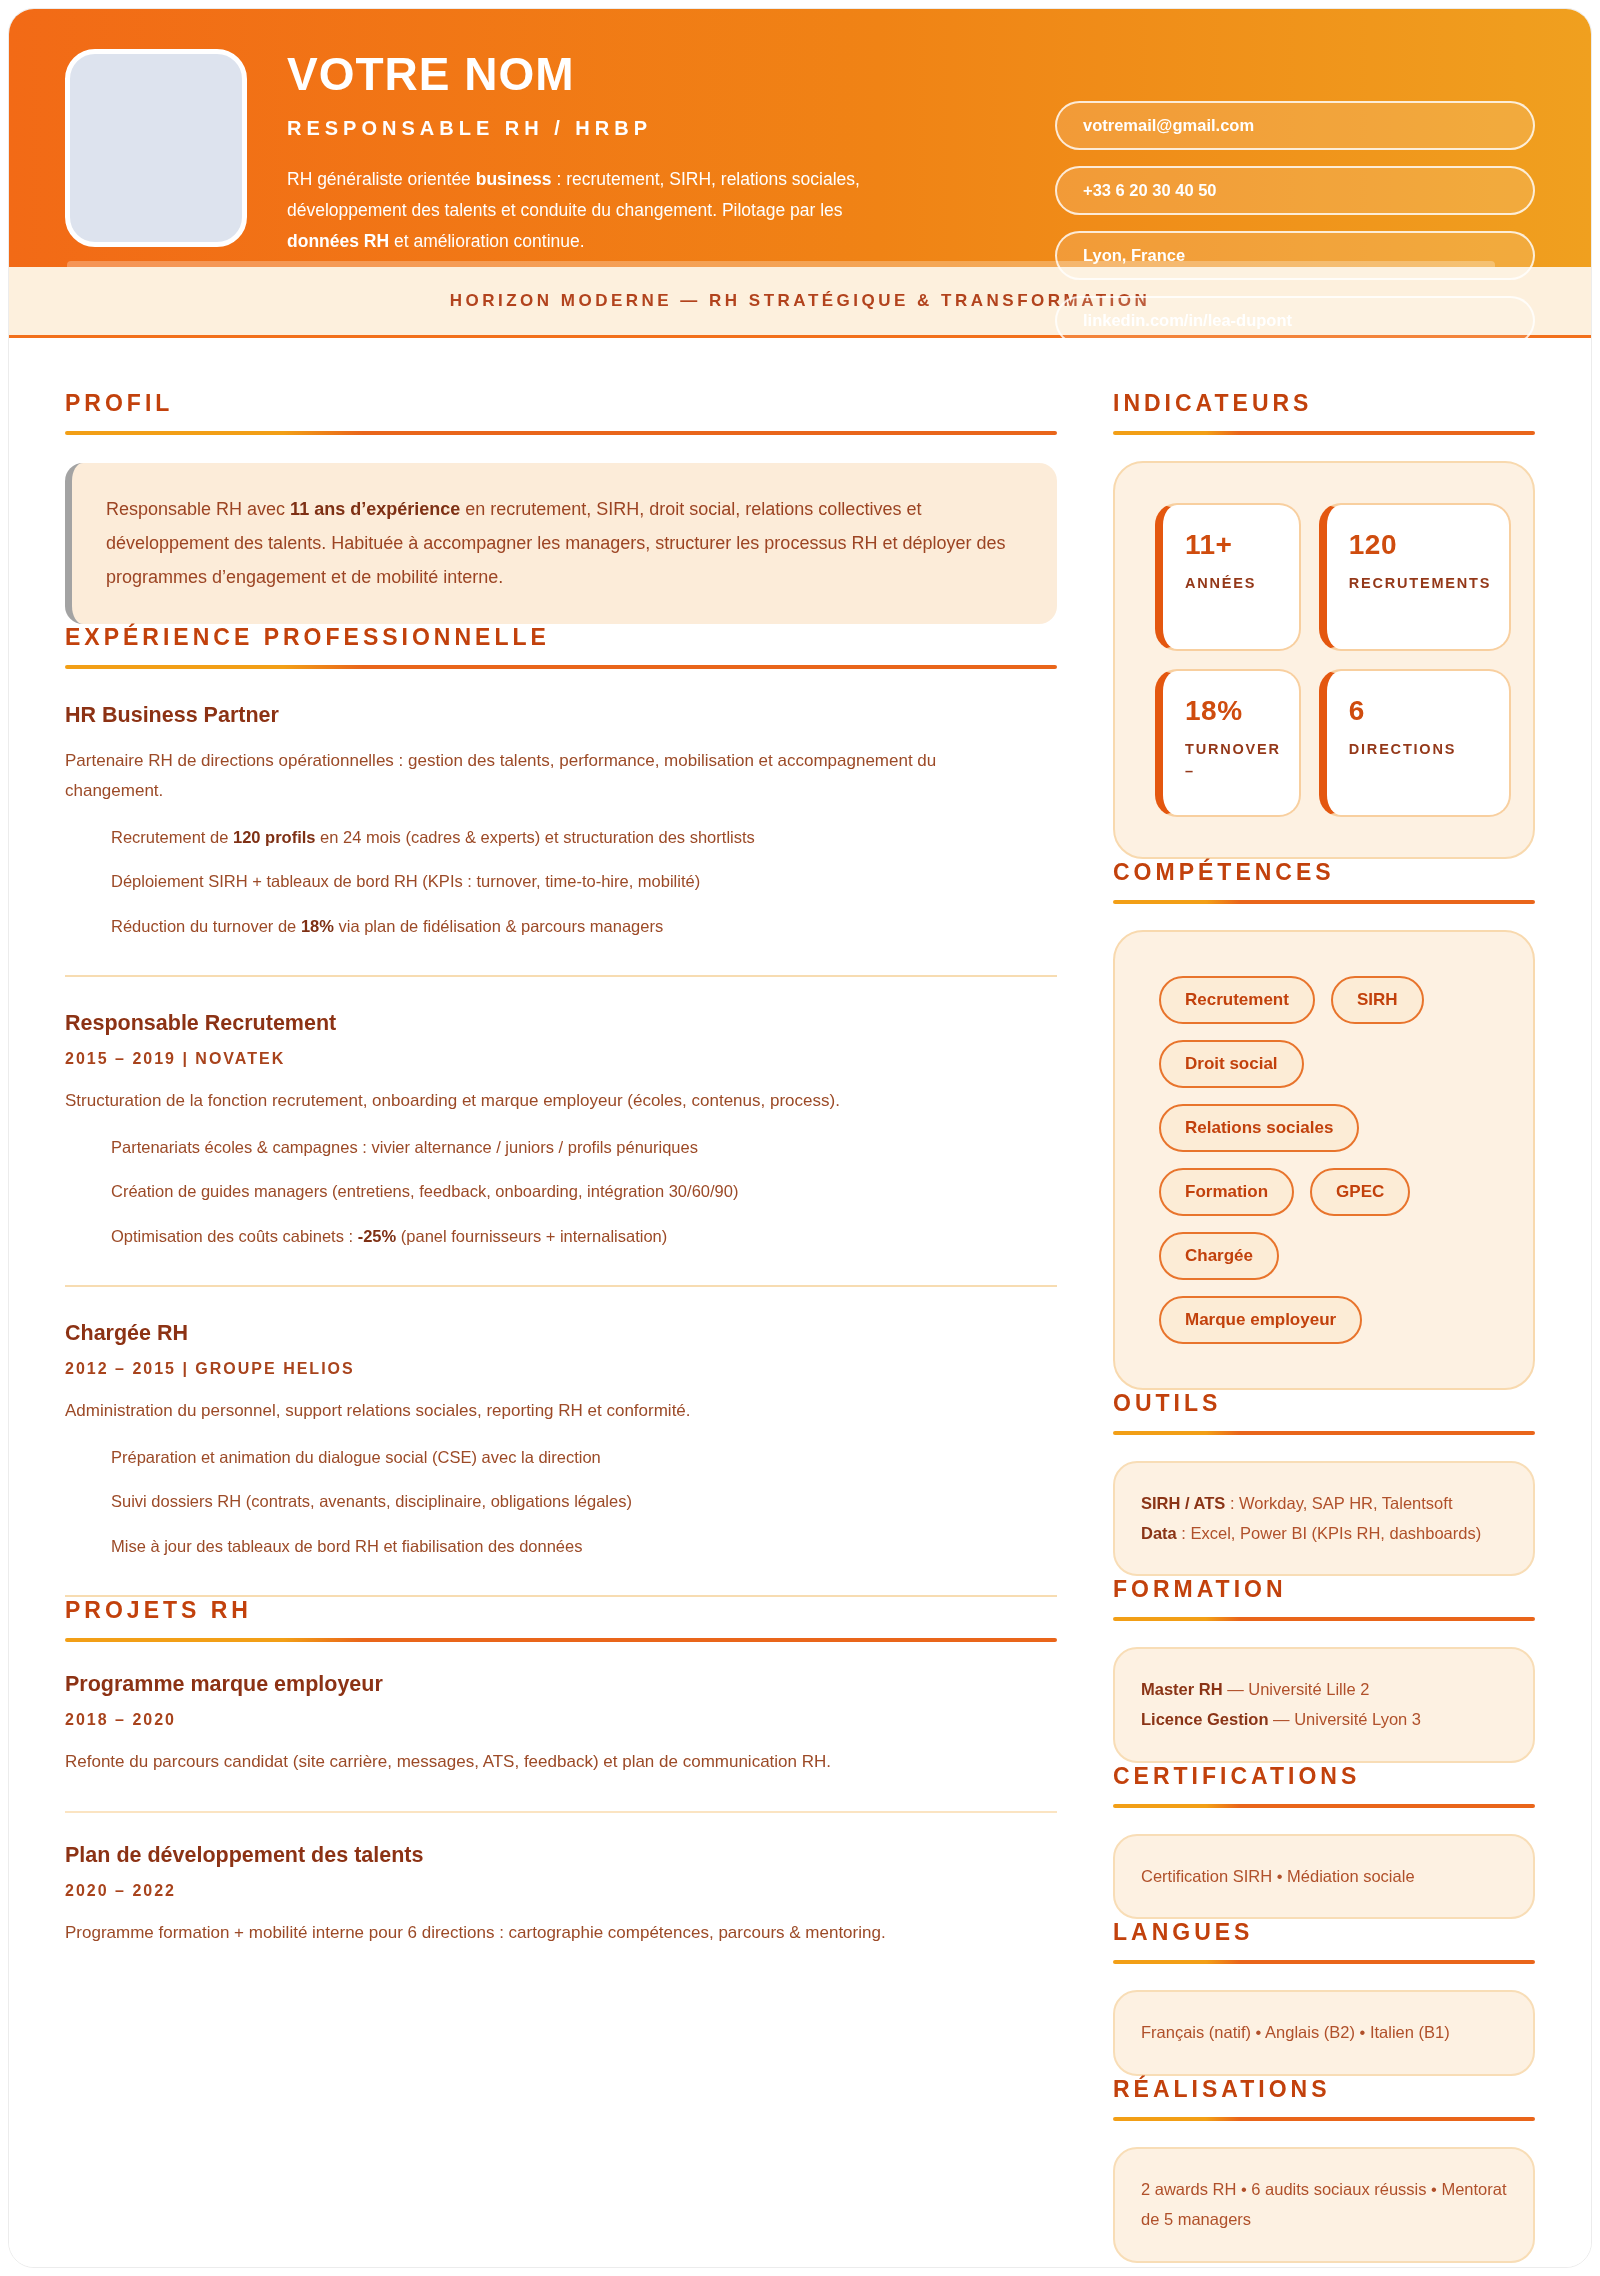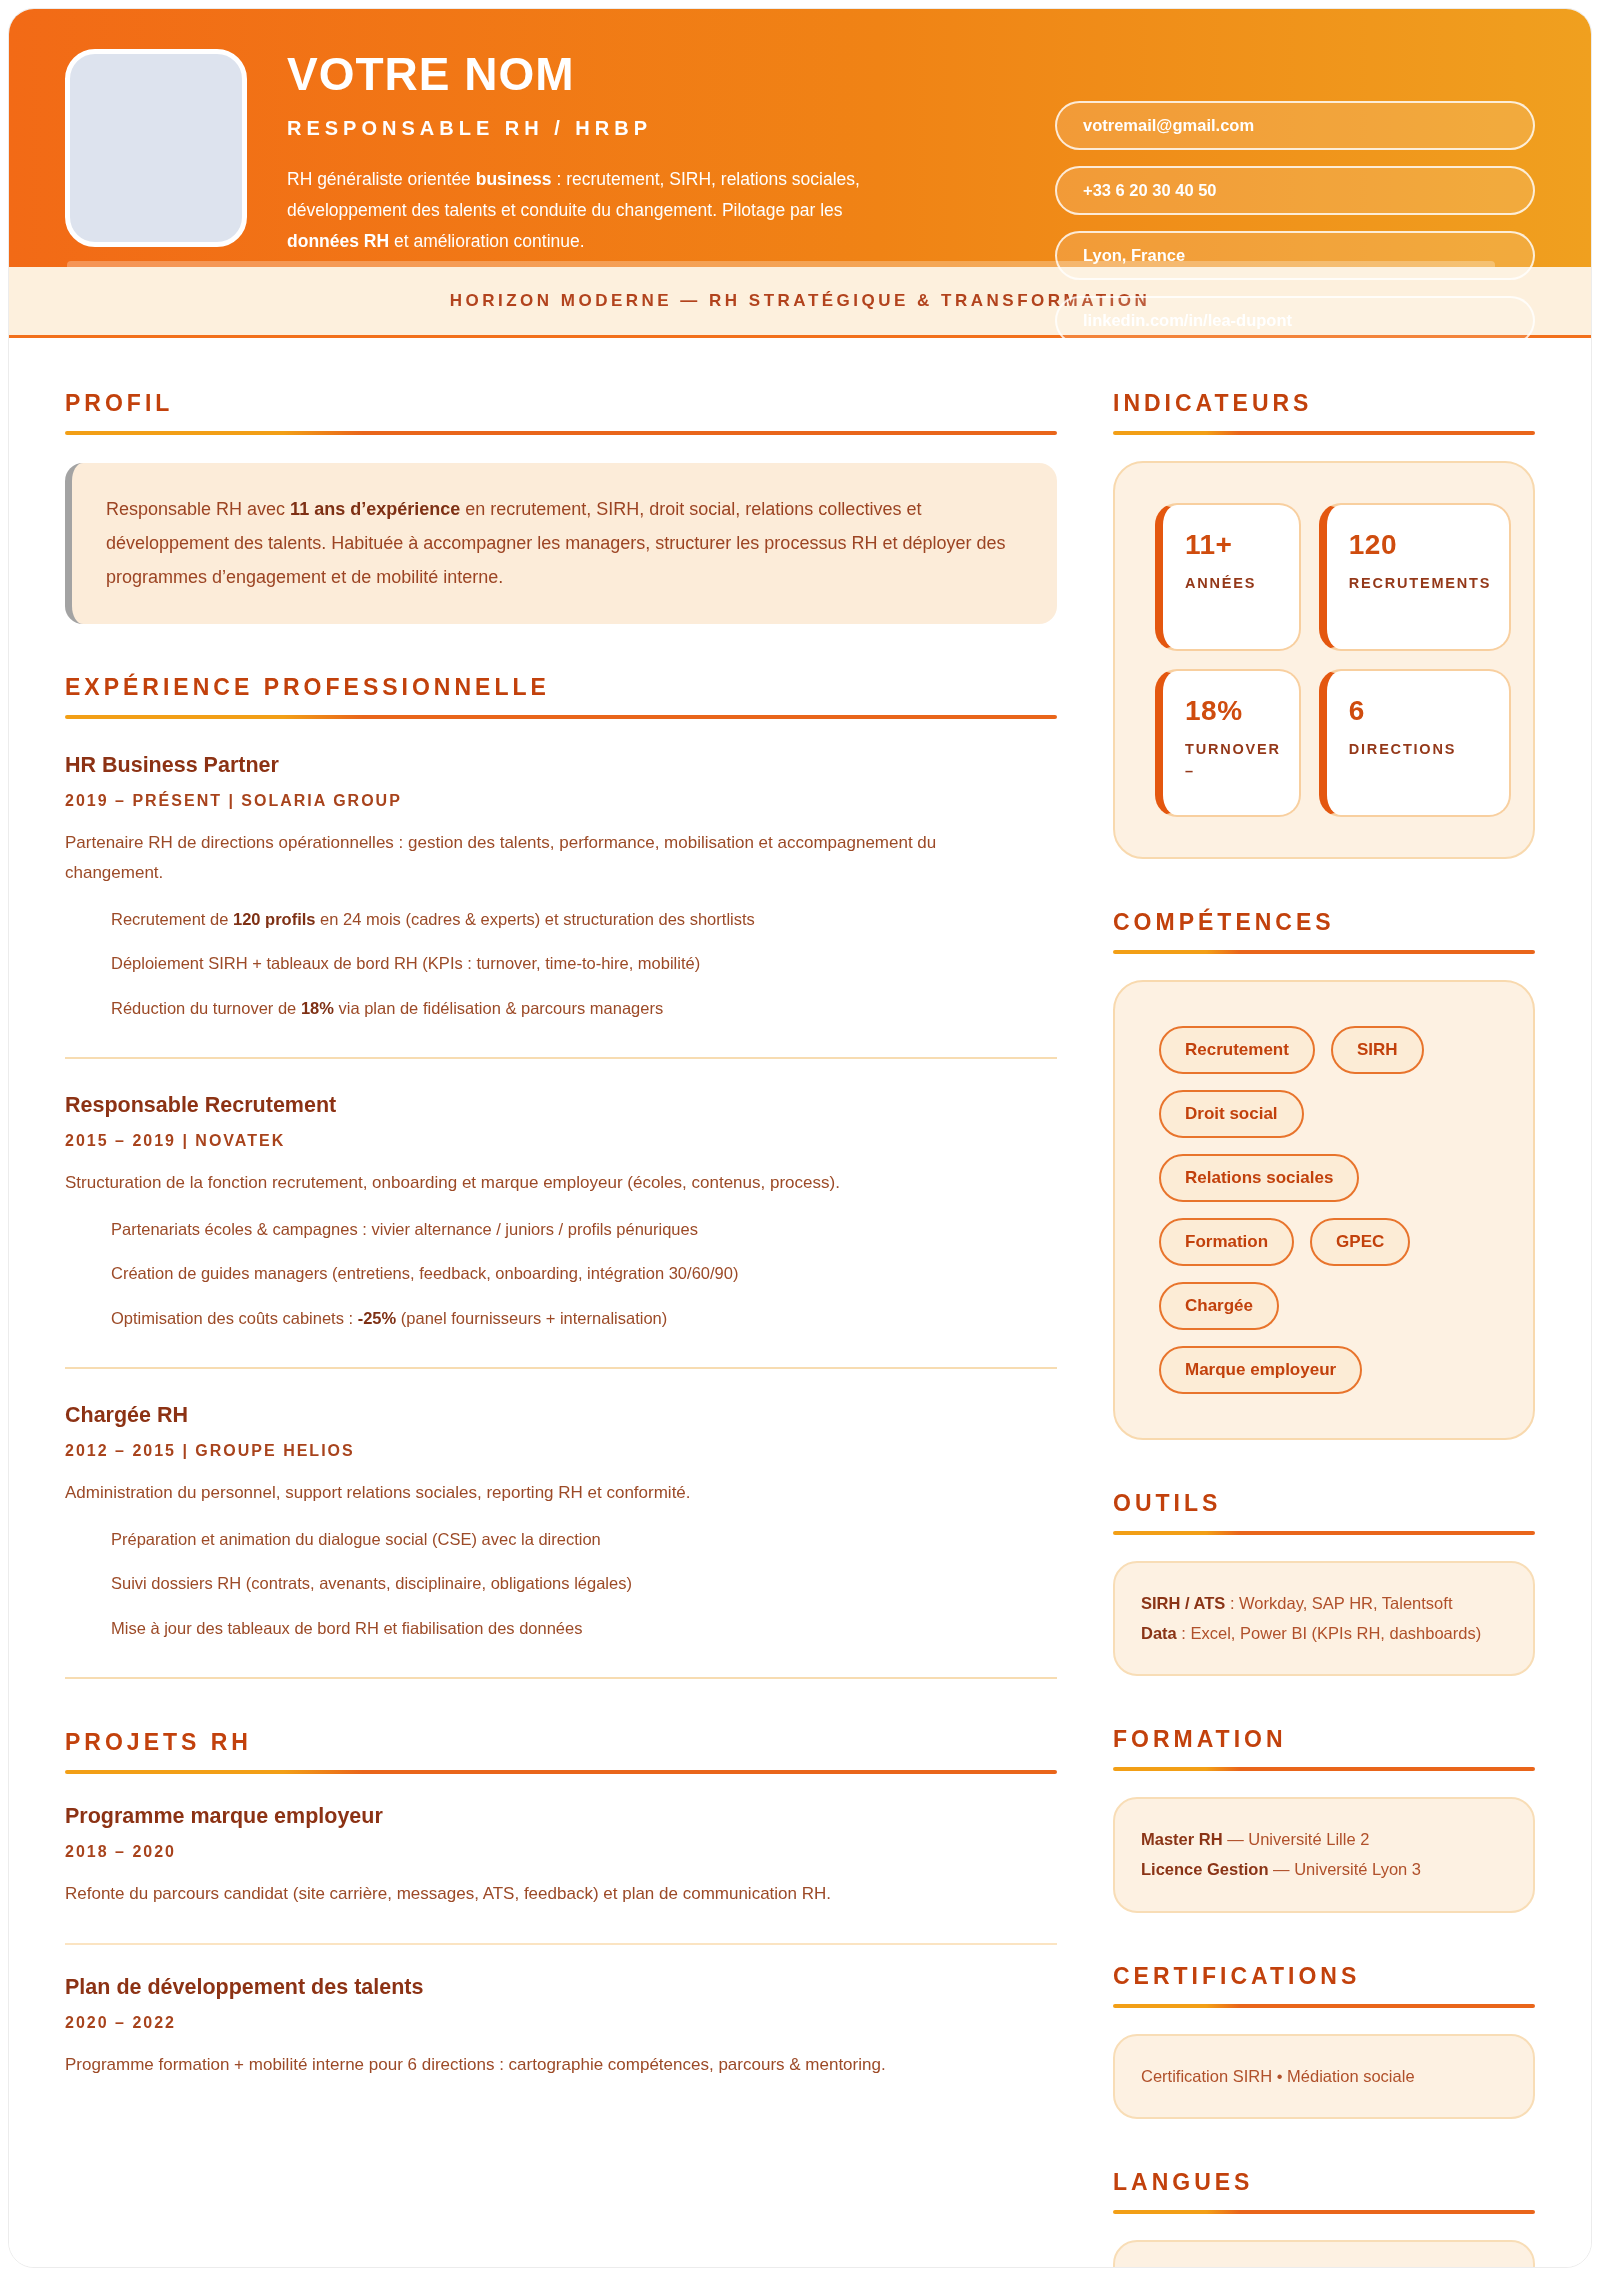--- a/index.html
+++ b/index.html
@@ -21,21 +21,21 @@
   
   .banner{background:#fdf0dd;border-bottom:3px solid #f2701b;text-align:center;padding:24px 0;color:#b2431d;font-weight:700;font-size:17px;letter-spacing:3.5px;}
 
   
   .content{flex:1;display:flex;gap:56px;padding:52px 56px 60px 56px;background:#ffffff;}
   .col-left{flex:1;min-width:0;}
   .col-right{width:422px;flex:none;}
 
   .sec-h{color:#c2410c;font-size:23px;font-weight:800;letter-spacing:4px;}
   .sec-line{height:4px;border-radius:3px;margin-top:14px;background:linear-gradient(90deg,#f29f16 0%,#f29f16 22%,#e9651a 30%,#e9651a 100%);}
-  .section{margin-bottom:50px;}
+  .section{}
 
   
   .profile-card{margin-top:28px;background:#fcecd9;border-left:7px solid #a3a3a3;border-radius:18px;padding:30px 34px;color:#9c4423;font-size:18px;line-height:1.88;}
   .dark-b b{font-weight:800;color:#7e3014;}
 
   
   .job{padding:34px 0 36px 0;border-bottom:2px solid #f7dcb1;}
   .proj{padding:30px 0 34px 0;}
   .proj.with-divider{border-bottom:2px solid #fbe4c2;}
   .job-title{color:#8c3214;font-size:21.5px;font-weight:800;}
@@ -86,21 +86,20 @@
         <div class="sec-line"></div>
         <div class="profile-card dark-b"><span>Responsable RH avec </span><b>11 ans d’expérience</b><span> en recrutement, SIRH, droit social, relations collectives et développement des talents. Habituée à accompagner les managers, structurer les processus RH et déployer des programmes d’engagement et de mobilité interne.</span></div>
       </div>
 
       <div class="section">
         <div class="sec-h">EXPÉRIENCE PROFESSIONNELLE</div>
         <div class="sec-line"></div>
 
         <div class="job">
           <div class="job-title">HR Business Partner</div>
-          <div class="job-meta">2019 – PRÉSENT | SOLARIA GROUP</div>
           <div class="job-desc">Partenaire RH de directions opérationnelles : gestion des talents, performance, mobilisation et accompagnement du changement.</div>
           <div class="bullets">
             <div class="bullet dark-b"><span>Recrutement de </span><b>120 profils</b><span> en 24 mois (cadres &amp; experts) et structuration des shortlists</span></div>
             <div class="bullet dark-b"><span>Déploiement SIRH + tableaux de bord RH (KPIs : turnover, time-to-hire, mobilité)</span></div>
             <div class="bullet dark-b"><span>Réduction du turnover de </span><b>18%</b><span> via plan de fidélisation &amp; parcours managers</span></div>
           </div>
         </div>
 
         <div class="job">
           <div class="job-title">Responsable Recrutement</div>

